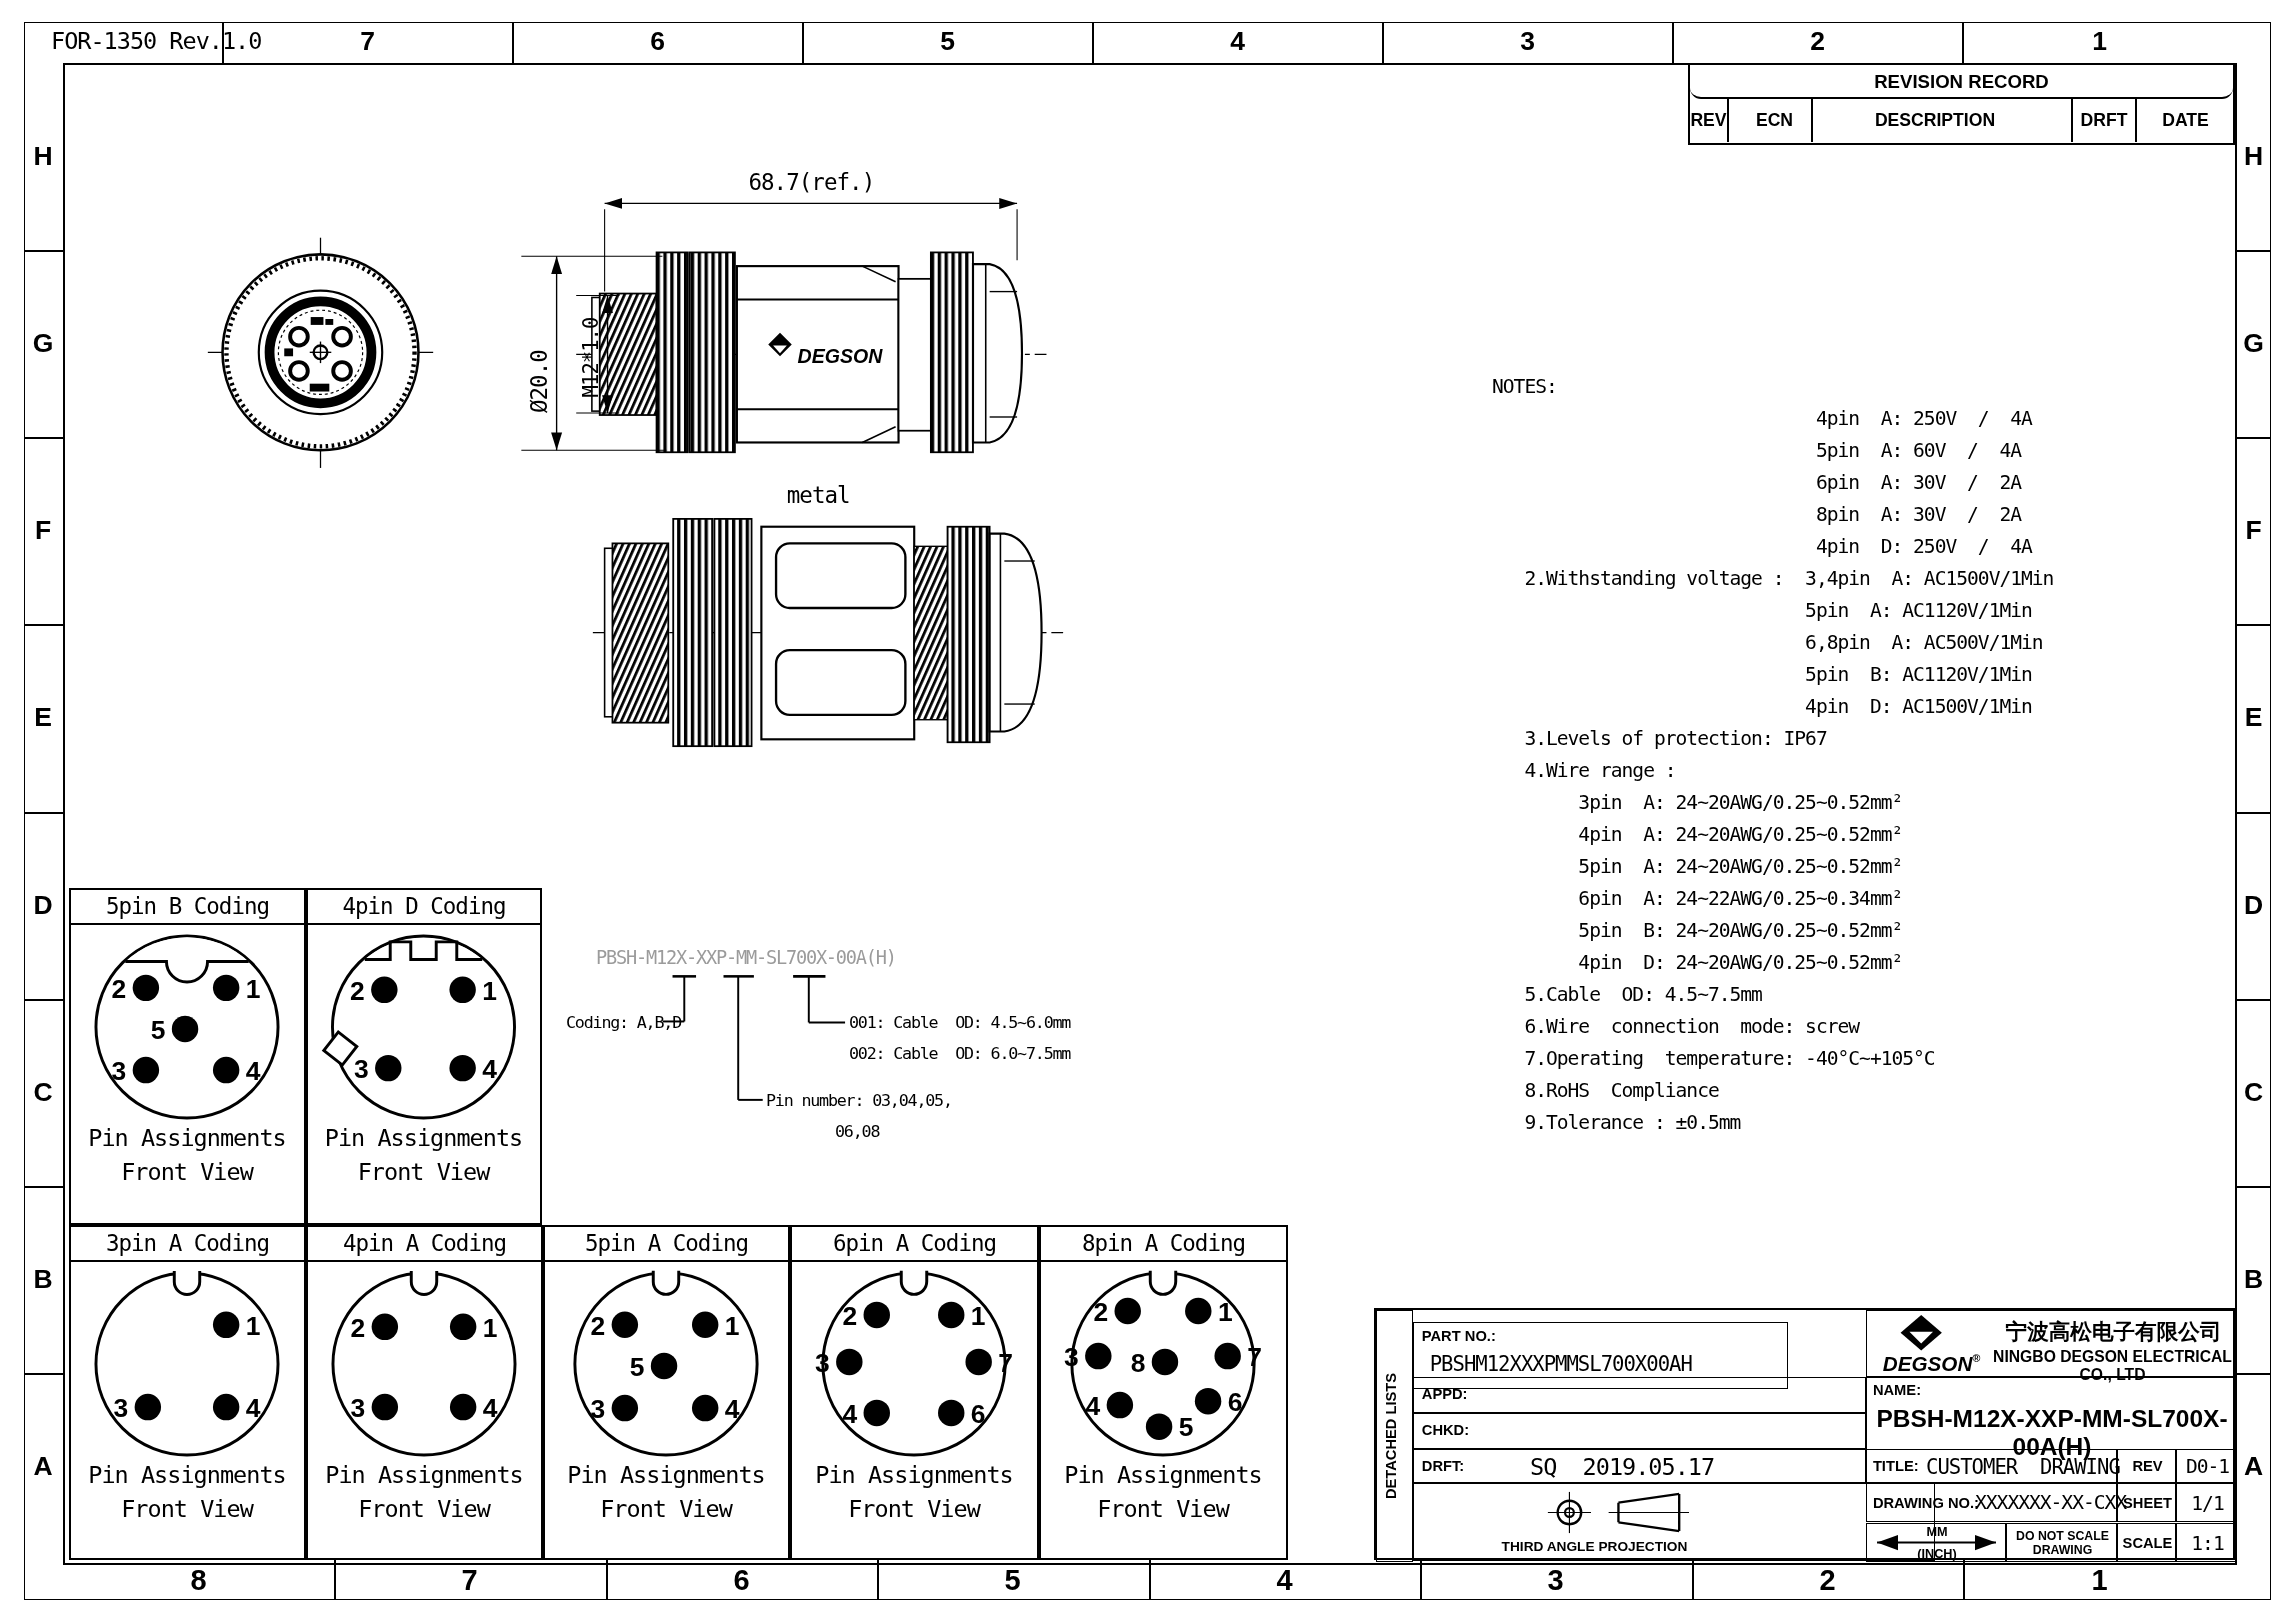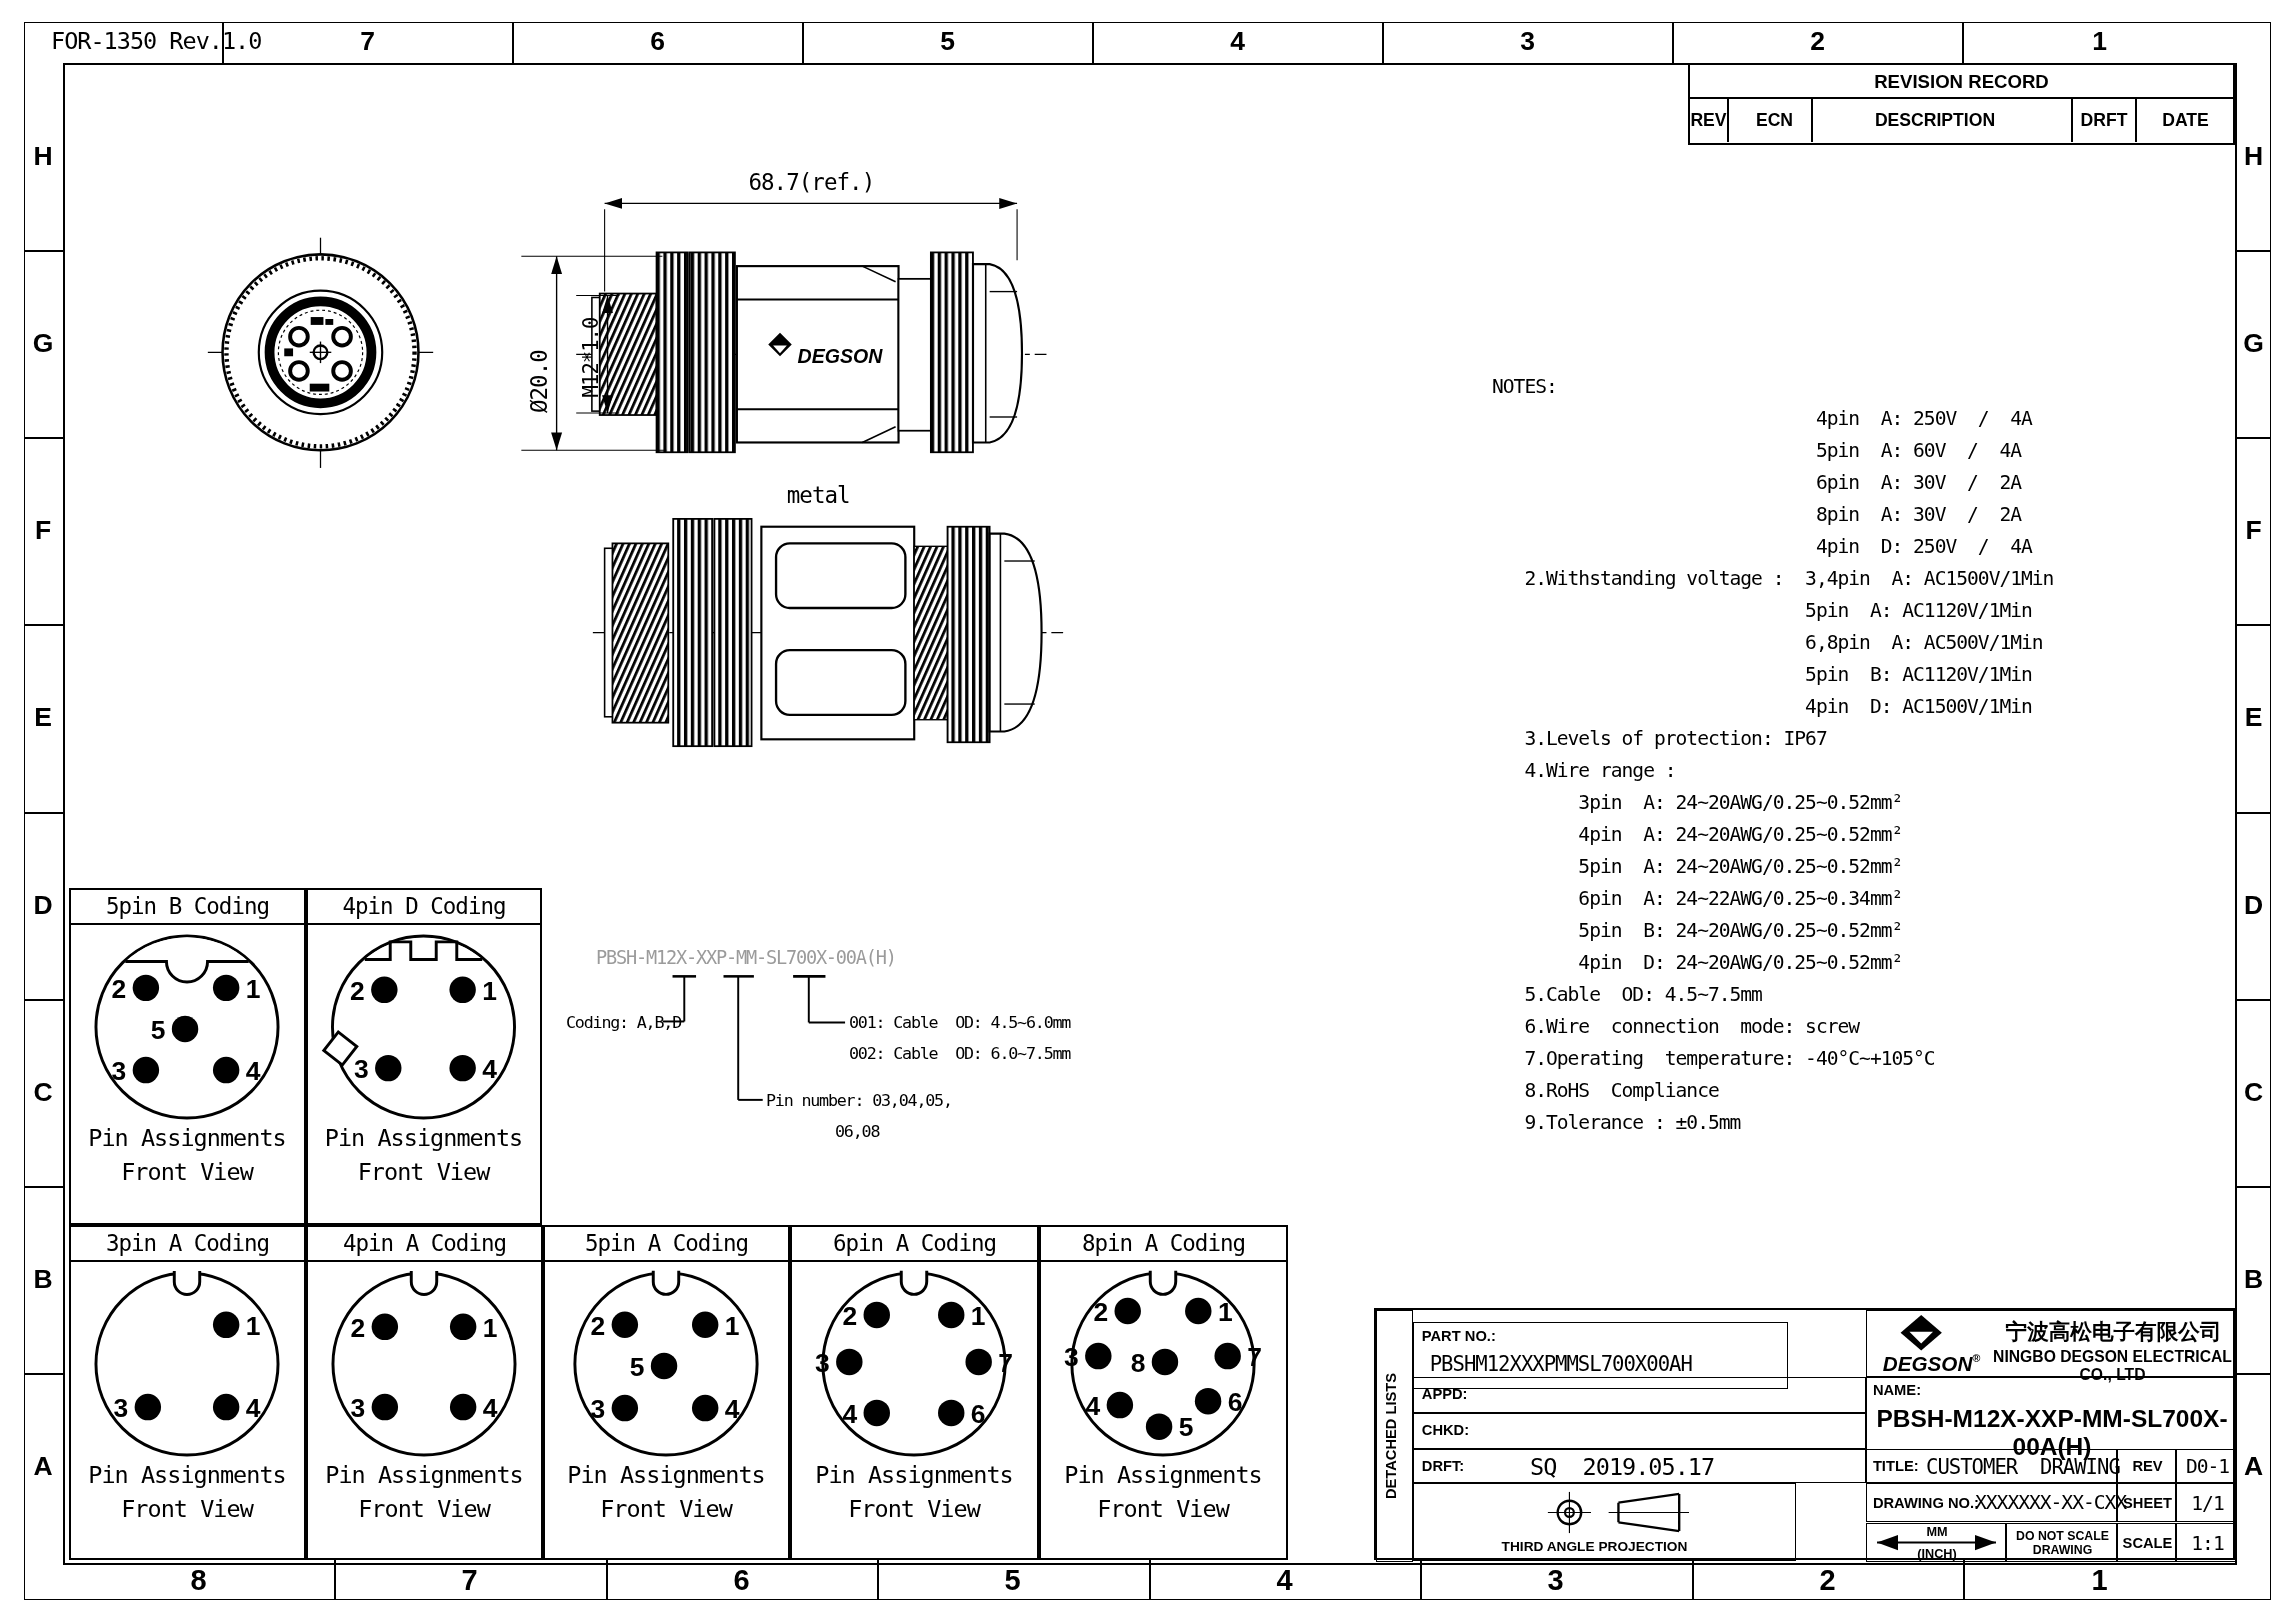--- a/index.html
+++ b/index.html
@@ -12,21 +12,21 @@
         font-family:"Liberation Sans",sans-serif;font-weight:bold;}
   .zone-top{top:25.5px;font-size:26.5px;}
   .zone-bot{top:1564px;font-size:29px;}
   .zone-letter{position:absolute;height:33px;margin-top:-16.7px;width:33px;text-align:center;
         font-family:"Liberation Sans",sans-serif;font-weight:bold;font-size:26.5px;line-height:33px;}
   .tick{position:absolute;background:#000;}
   .form-ref{left:51px;top:27.4px;font-size:23.5px;letter-spacing:-1px;white-space:pre;}
   
   #revtable{left:1688px;top:63px;width:547px;height:82px;border:2.5px solid #000;box-sizing:border-box;}
   #revtable .rt-title{position:absolute;left:0;top:0;width:100%;height:34px;line-height:34px;
-     text-align:center;font-family:"Liberation Sans",sans-serif;font-weight:bold;font-size:18.6px;border-bottom:2.5px solid #000;box-sizing:border-box;}
+     text-align:center;font-family:"Liberation Sans",sans-serif;font-weight:bold;font-size:18.6px;border-bottom:2.5px solid #000;box-sizing:border-box;border-radius:11px;}
   .rt-cell{position:absolute;top:34px;height:43px;line-height:43px;text-align:center;
      font-family:"Liberation Sans",sans-serif;font-weight:bold;font-size:17.6px;border-right:2.5px solid #000;box-sizing:border-box;}
   
   #notes{left:1492px;top:359px;width:755px;margin-top:12px;}
   .note-line{white-space:pre;font-size:19.6px;letter-spacing:-1px;line-height:32px;height:32px;}
   
   .pn-code{left:596px;top:947px;font-size:18.6px;letter-spacing:-1.2px;color:#9b9b9b;white-space:pre;}
   .pn-label{font-size:16.7px;letter-spacing:-1.2px;white-space:pre;}
   
   .pinbox{position:absolute;border:2.5px solid #000;box-sizing:border-box;background:#fff;margin-left:6px;}
@@ -360,21 +360,21 @@
     <div class="tb-cell" style="left:37px;top:67px;width:453px;height:36px;">
       <div class="tb-label" style="position:absolute;left:7.8px;top:7.8px;">APPD:</div>
     </div>
     <div class="tb-cell" style="left:37px;top:103px;width:453px;height:36px;">
       <div class="tb-label" style="position:absolute;left:7.8px;top:7.8px;">CHKD:</div>
     </div>
     <div class="tb-cell" style="left:37px;top:139px;width:453px;height:34px;">
       <div class="tb-label" style="position:absolute;left:7.8px;top:7.8px;">DRFT:</div>
       <div class="tb-value" style="position:absolute;left:116px;top:2.9px;font-size:23.5px;">SQ  2019.05.17</div>
     </div>
-    <div class="tb-cell" style="left:37px;top:173px;width:383px;height:78px;">
+    <div class="tb-cell" style="left:37px;top:173px;width:522px;height:78px;">
       <svg style="position:absolute;left:118px;top:3.9px;" width="216" height="49" viewBox="0 0 220 50">
         <line x1="38" y1="4" x2="38" y2="46" stroke="#000" stroke-width="1.2"></line>
         <line x1="16" y1="25" x2="60" y2="25" stroke="#000" stroke-width="1.2"></line>
         <circle cx="38" cy="25" r="12" fill="none" stroke="#000" stroke-width="2.4"></circle>
         <circle cx="38" cy="25" r="4.5" fill="none" stroke="#000" stroke-width="2.2"></circle>
         <line x1="78" y1="25" x2="160" y2="25" stroke="#000" stroke-width="1.2"></line>
         <path d="M88,15 L88,35 M88,15 L150,6 M88,35 L150,44 M150,6 L150,44" fill="none" stroke="#000" stroke-width="2.4"></path>
       </svg>
       <div class="tb-label" style="position:absolute;left:23.5px;top:55px;width:314px;text-align:center;font-size:13.7px;">THIRD ANGLE PROJECTION</div>
     </div>

